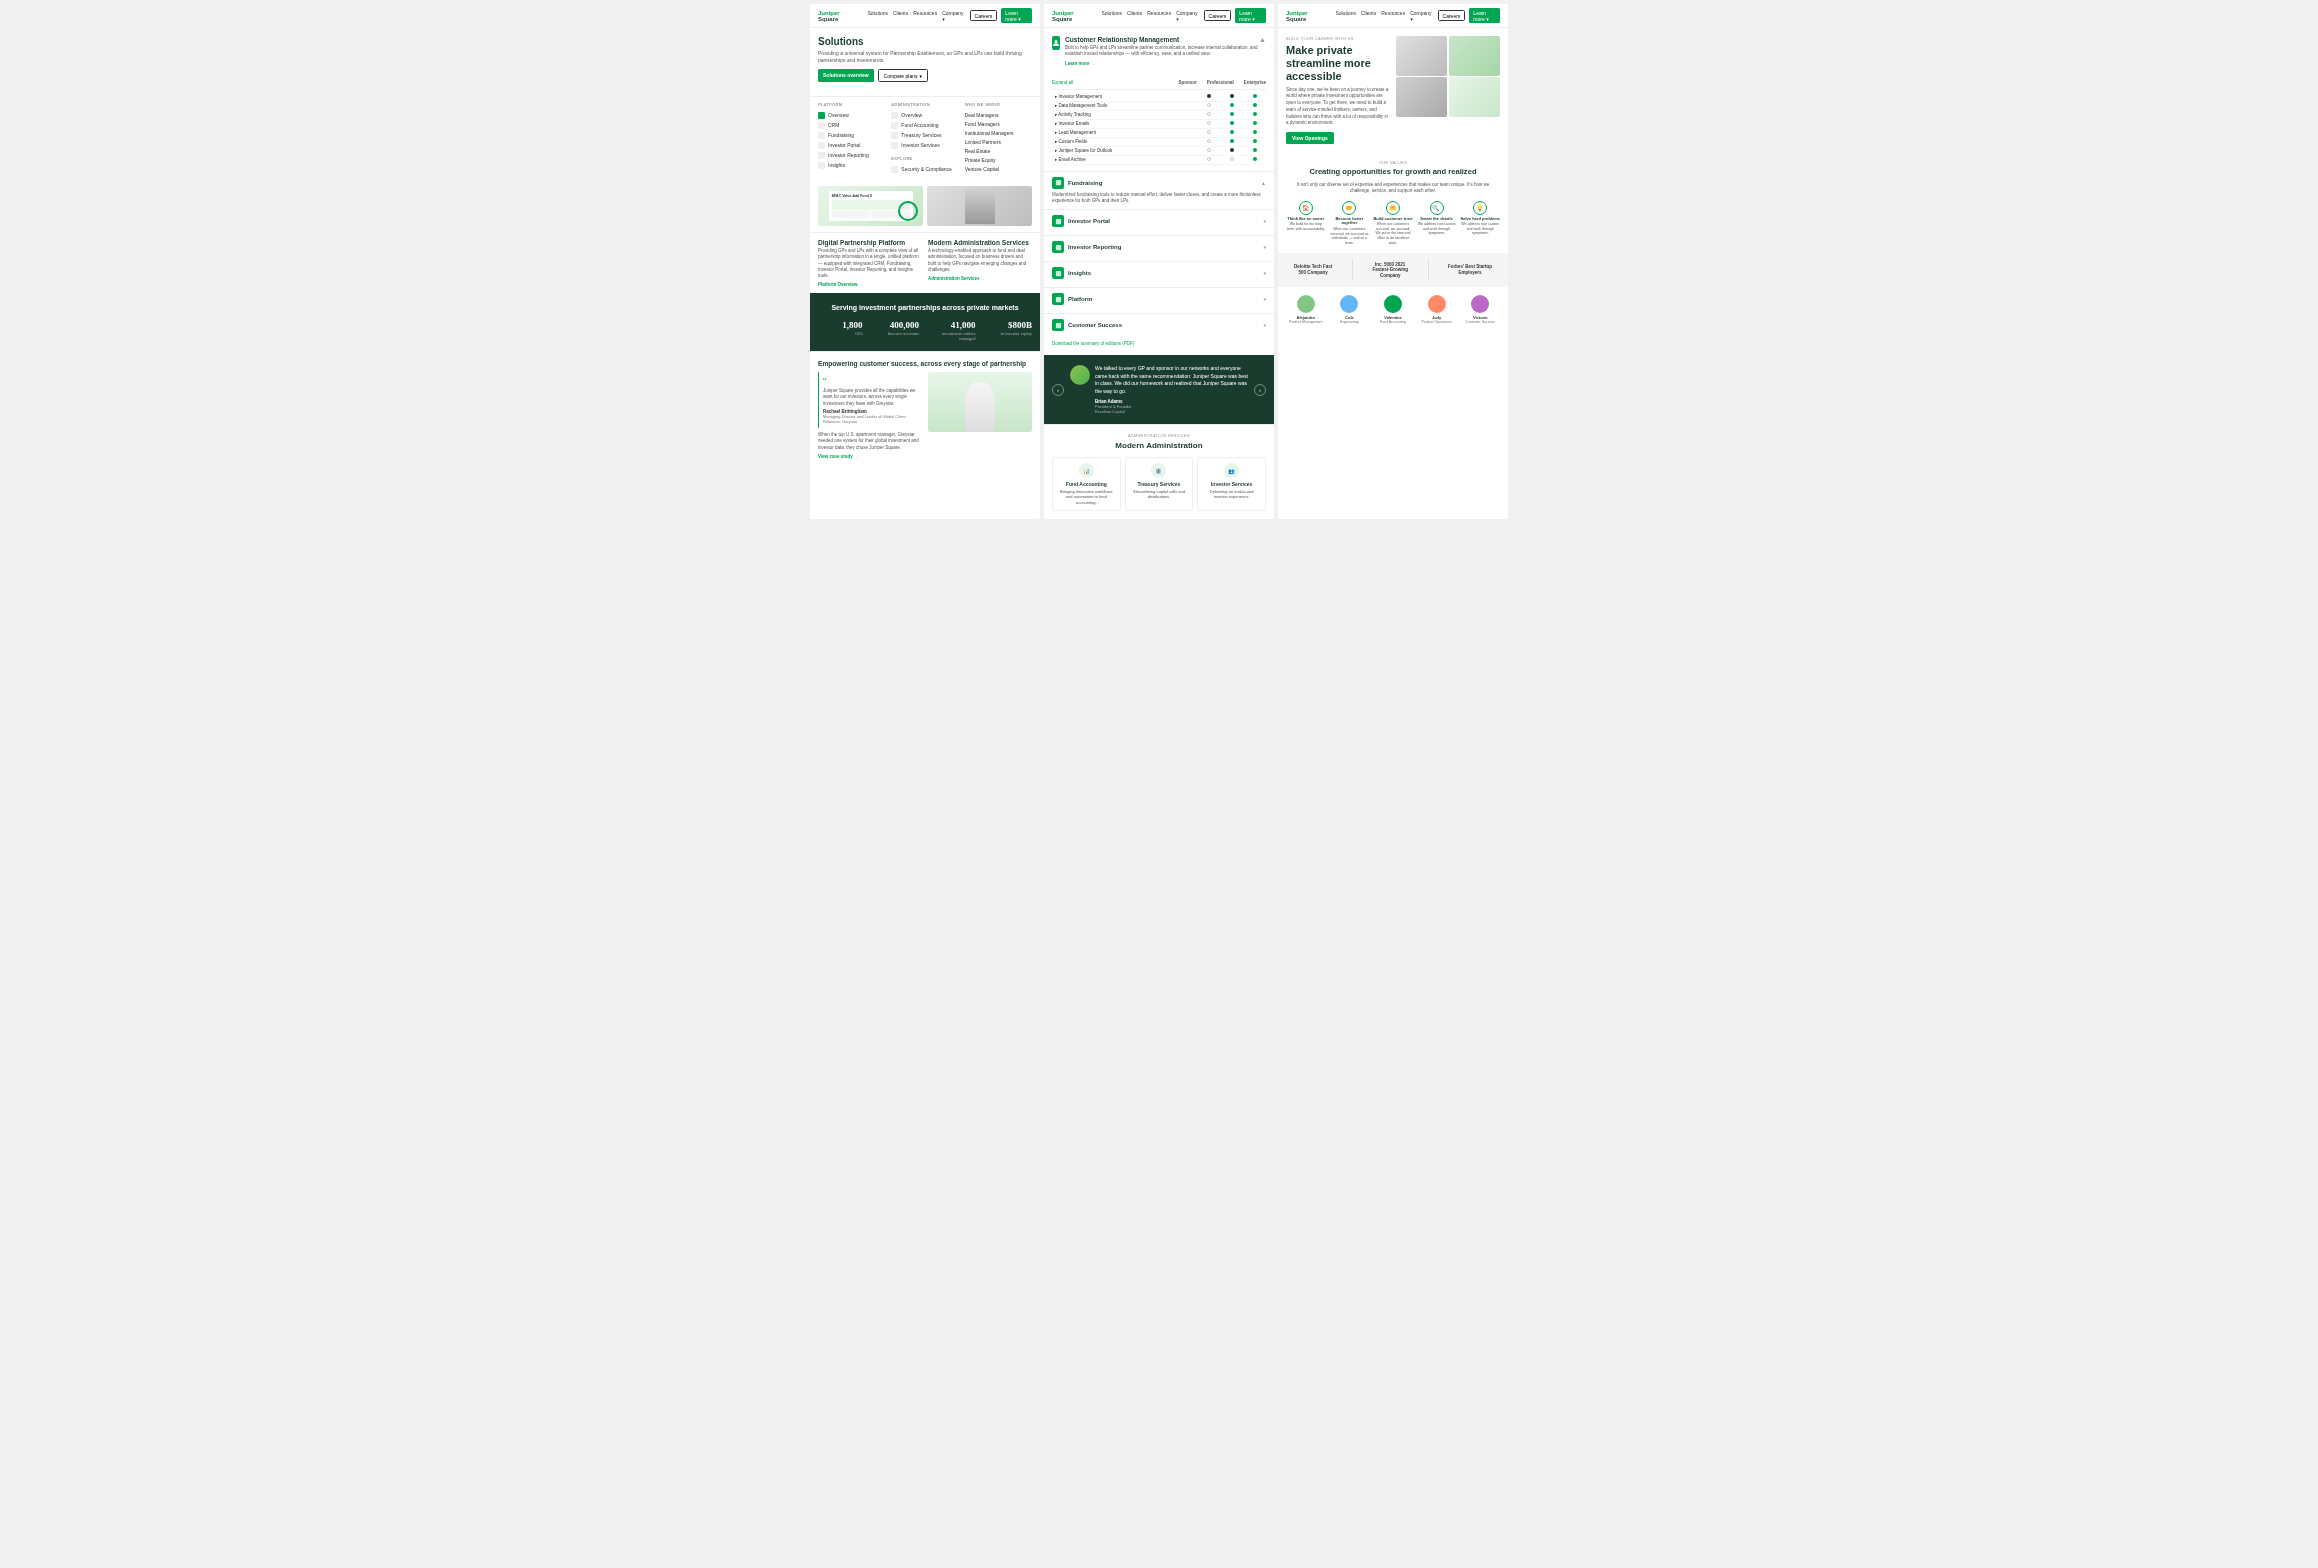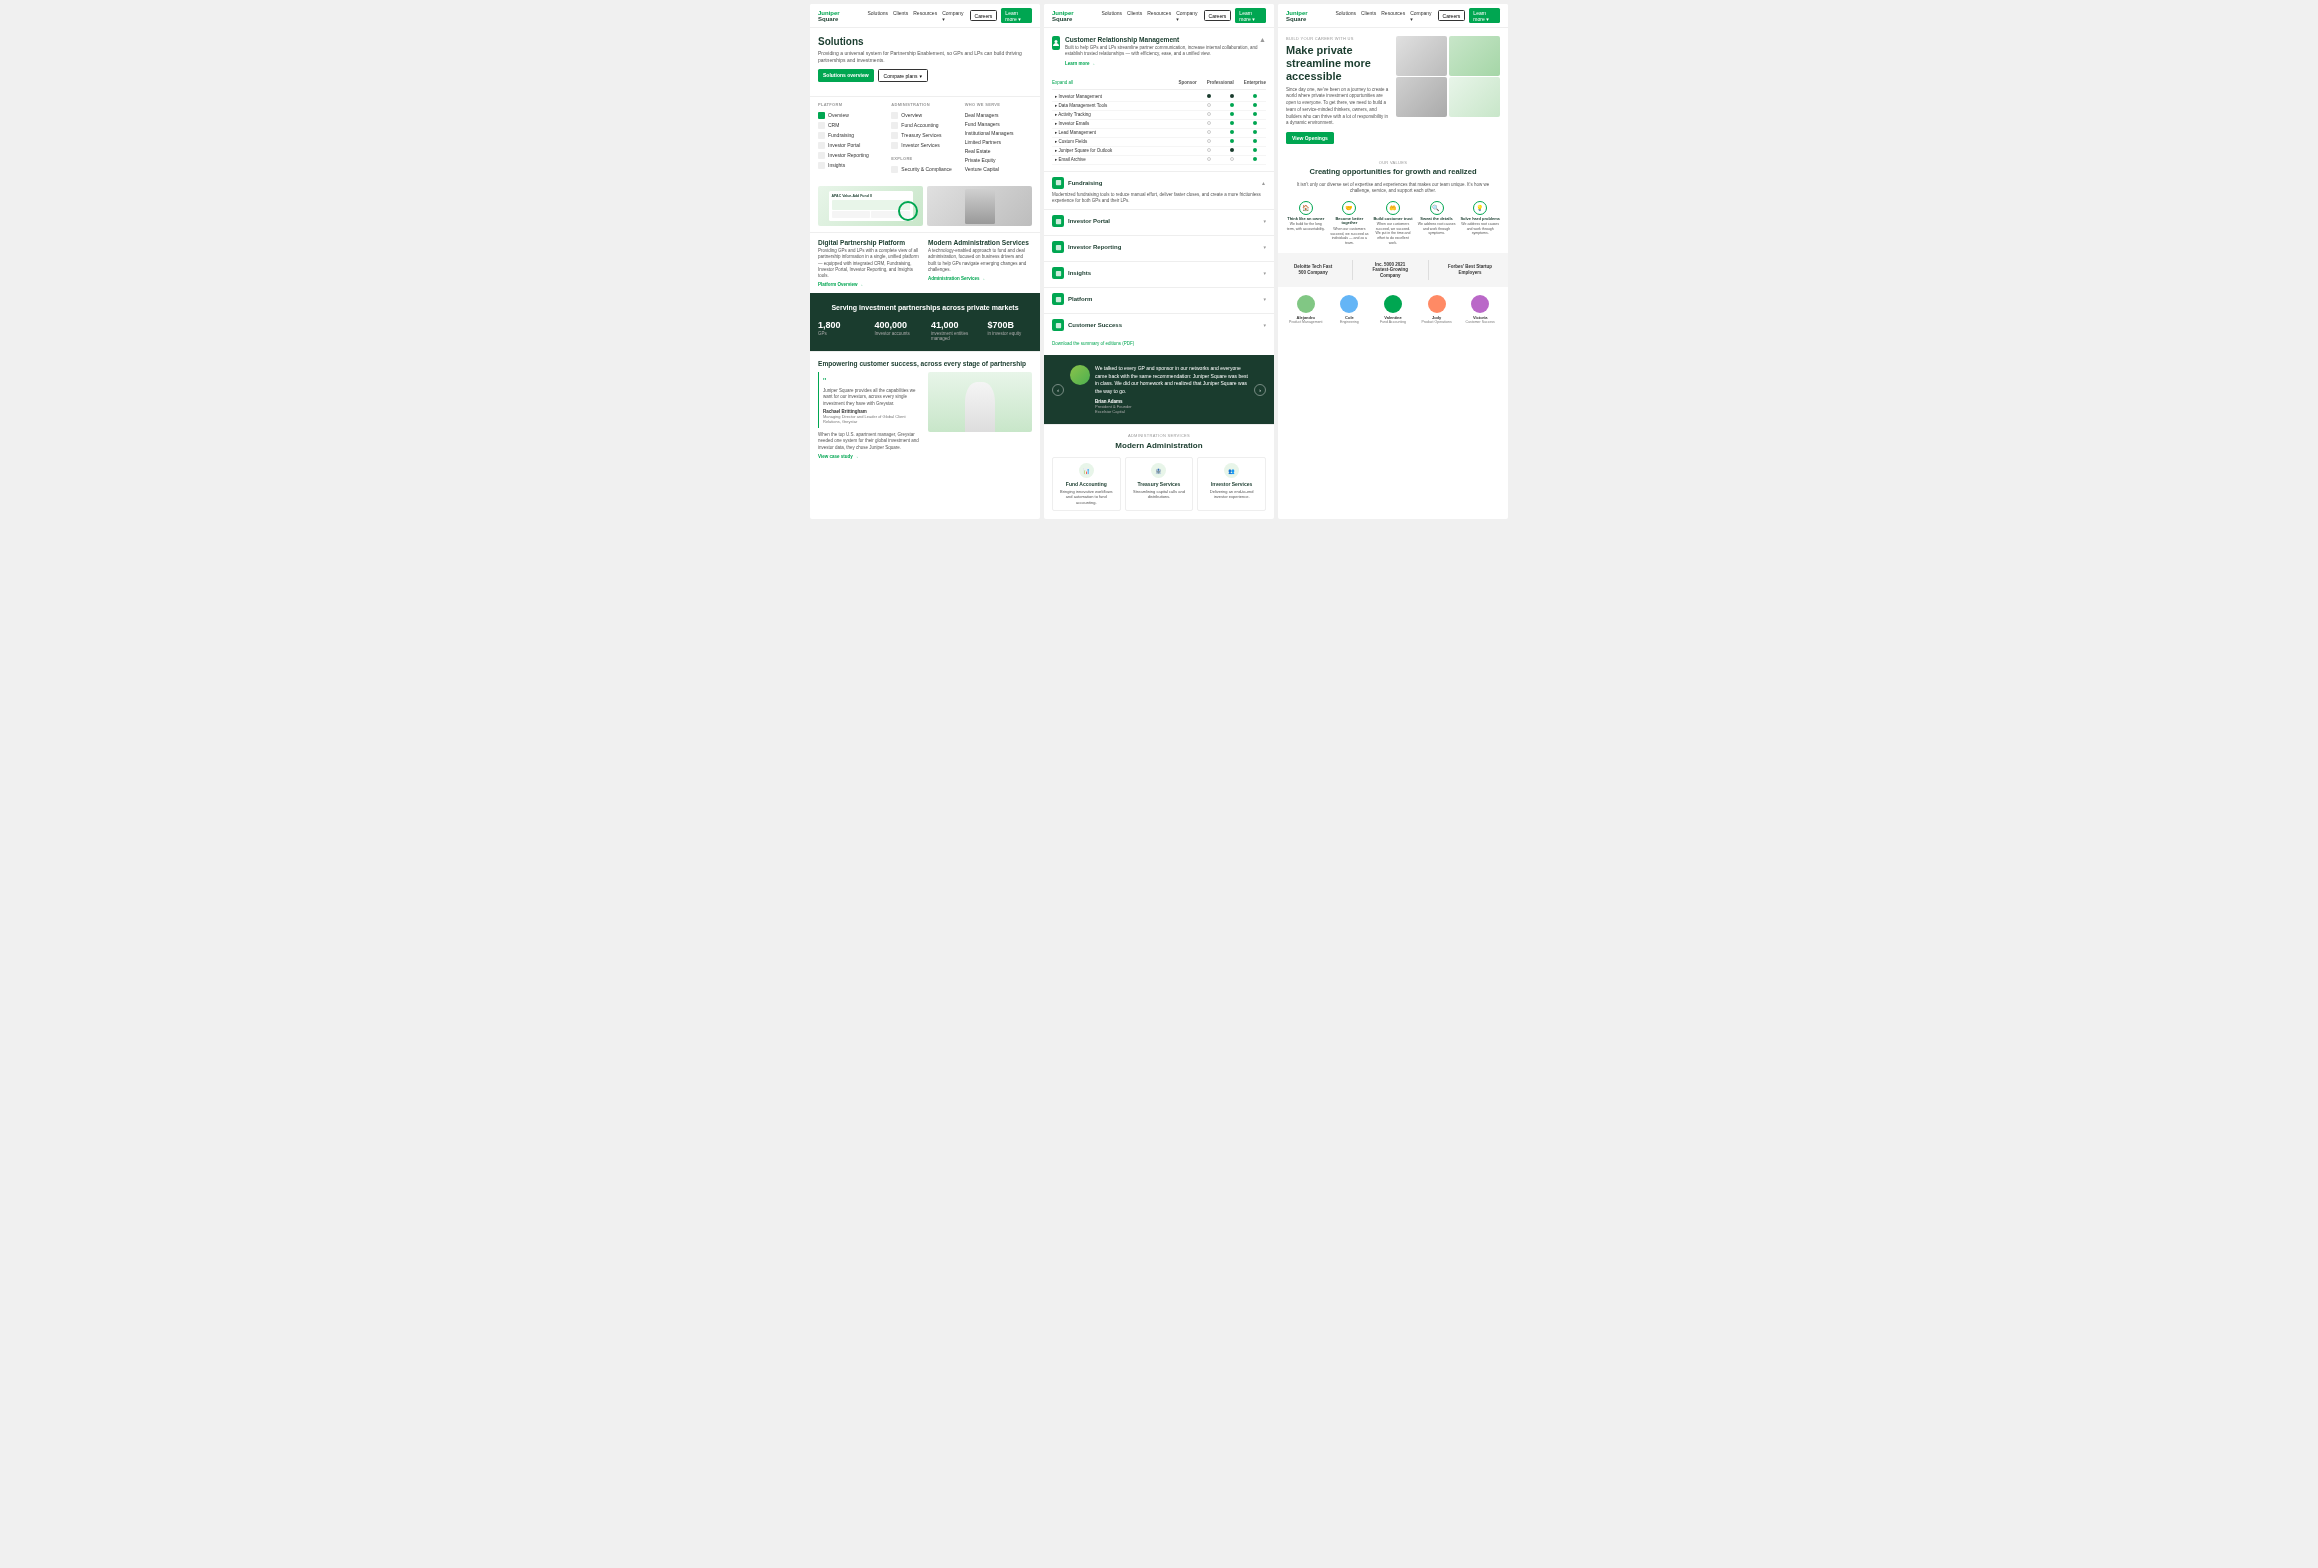--- a/index.html
+++ b/index.html
@@ -64,21 +64,21 @@
     .p1-img-box2 { background: linear-gradient(135deg, #e0e0e0 0%, #bdbdbd 100%); }
     .p1-img-circle { width: 20px; height: 20px; border: 2px solid #00a651; border-radius: 50%; position: absolute; right: 5px; bottom: 5px; }
 
     .p1-features { display: grid; grid-template-columns: 1fr 1fr; gap: 6px; padding: 6px 8px; border-top: 0.5px solid #eee; }
     .p1-feat-title { font-size: 6.6px; font-weight: 700; color: #1a3c2e; margin-bottom: 2px; }
     .p1-feat-desc { font-size: 4.5px; color: #555; line-height: 1.4; margin-bottom: 3px; }
     .p1-feat-link { font-size: 4.5px; color: #00a651; font-weight: 600; }
 
     .p1-stats-bar { background: #1a3c2e; color: #fff; padding: 10px 8px; }
     .p1-stats-title { font-size: 7px; font-weight: 700; text-align: center; margin-bottom: 7px; line-height: 1.3; }
-    .p1-stats-grid { display: grid; grid-template-columns: repeat(4, 1fr); gap: 12px; text-align: left; }
+    .p1-stats-grid { display: grid; grid-template-columns: repeat(4, 1fr); gap: 12px; text-align: right; font-family: Liberation Serif, serif; }
     .p1-stat-num { font-size: 9px; font-weight: 700; color: #fff; }
     .p1-stat-label { font-size: 4.5px; color: #aaa; margin-top: 1px; }
 
     .p1-testimonial { padding: 8px; border-top: 0.5px solid #eee; }
     .p1-test-title { font-size: 6.6px; font-weight: 700; color: #1a3c2e; margin-bottom: 4px; line-height: 1.3; }
     .p1-test-body { display: grid; grid-template-columns: 1fr 1fr; gap: 5px; }
     .p1-quote-box { background: #fff; border-left: 1.5px solid #00a651; padding: 4px; }
     .p1-quote-icon { font-size: 9px; color: #00a651; }
     .p1-quote-text { font-size: 4.5px; color: #555; line-height: 1.4; margin: 2px 0; }
     .p1-quote-author { font-size: 4.5px; font-weight: 700; color: #333; }
@@ -323,21 +323,21 @@
         </div>
         <div>
           <div class="p1-stat-num">400,000</div>
           <div class="p1-stat-label">Investor accounts</div>
         </div>
         <div>
           <div class="p1-stat-num">41,000</div>
           <div class="p1-stat-label">investment entities managed</div>
         </div>
         <div>
-          <div class="p1-stat-num">$700B</div>
+          <div class="p1-stat-num">$800B</div>
           <div class="p1-stat-label">in investor equity</div>
         </div>
       </div>
     </div>
 
     <div class="p1-testimonial">
       <div class="p1-test-title">Empowering customer success, across every stage of partnership</div>
       <div class="p1-test-body">
         <div>
           <div class="p1-quote-box">

